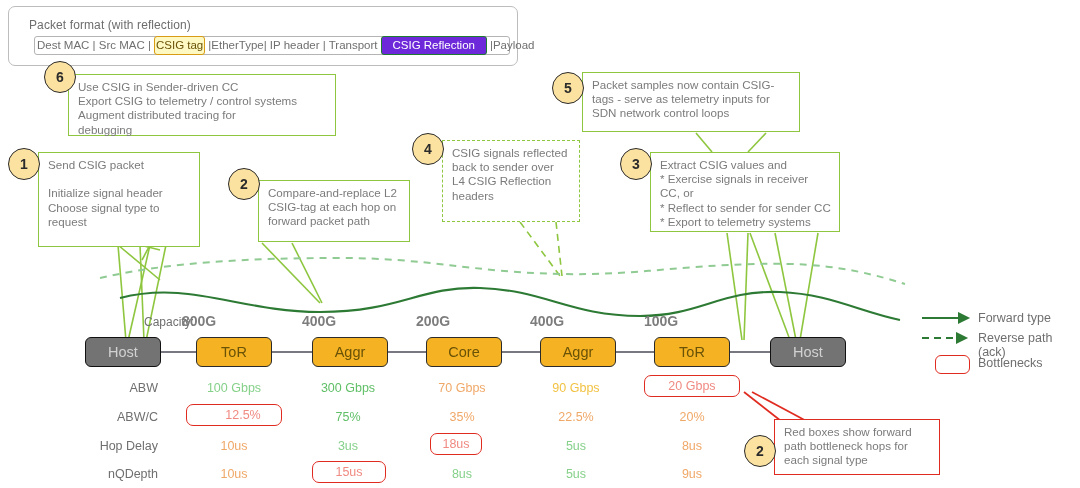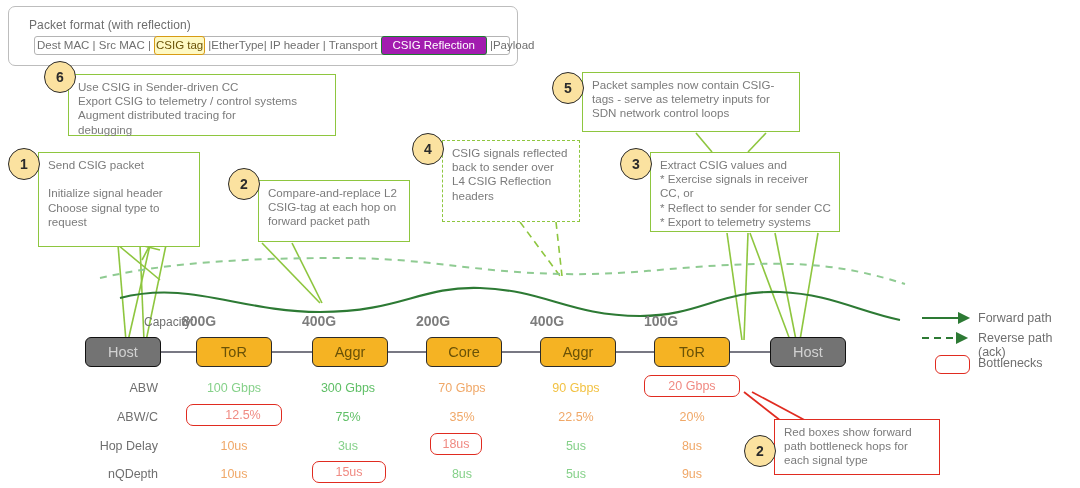--- a/index.html
+++ b/index.html
@@ -23,21 +23,21 @@
     border:1px solid #b4b4b4;border-radius:3px;background:#fff;
     display:flex;align-items:center;box-sizing:border-box;
   }
   .pf-seg{font-size:11.5px;color:#6f6f6f;white-space:nowrap;line-height:17px;}
   .pf-plain{padding:0 2px;}
   .pf-tag{
     background:#fef9c3;border:1px solid #d79b14;border-radius:3px;
     color:#6a5207;padding:0 1px;height:17px;margin:0 1px;
   }
   .pf-refl{
-    background:#a21caf;border:1px solid #1e7a30;border-radius:3px;
+    background:#6d28d9;border:1px solid #1e7a30;border-radius:3px;
     color:#ffffff;padding:0 11px;height:17px;margin:0 1px;
   }
 
   
   .callout{
     border:1.6px solid #8ec63f;background:#fff;box-sizing:border-box;
     font-size:11.6px;line-height:14.2px;color:#7b7b7b;
     padding:5px 8px 5px 9px;
   }
   .callout.dashed{border-style:dashed;}
@@ -244,16 +244,16 @@
 
 <svg width="1080" height="488">
   <defs>
     <marker id="ar" markerWidth="7" markerHeight="7" refX="5" refY="3" orient="auto">
       <path d="M0,0 L6,3 L0,6 z" fill="#2d7a34"></path>
     </marker>
   </defs>
   <line x1="922" y1="318" x2="968" y2="318" stroke="#2d7a34" stroke-width="2.1" marker-end="url(#ar)"></line>
   <line x1="922" y1="338" x2="966" y2="338" stroke="#2d7a34" stroke-width="2.1" stroke-dasharray="7 5" marker-end="url(#ar)"></line>
 </svg>
-<div class="abs lg-text" style="left:978px;top:311px;">Forward path</div>
+<div class="abs lg-text" style="left:978px;top:311px;">Forward type</div>
 <div class="abs lg-text" style="left:978px;top:331px;">Reverse path (ack)</div>
 <div class="abs" id="lg-box-swatch" style="left:935px;top:355px;"></div>
 <div class="abs lg-text" style="left:978px;top:356px;">Bottlenecks</div>
 
 </body></html>

